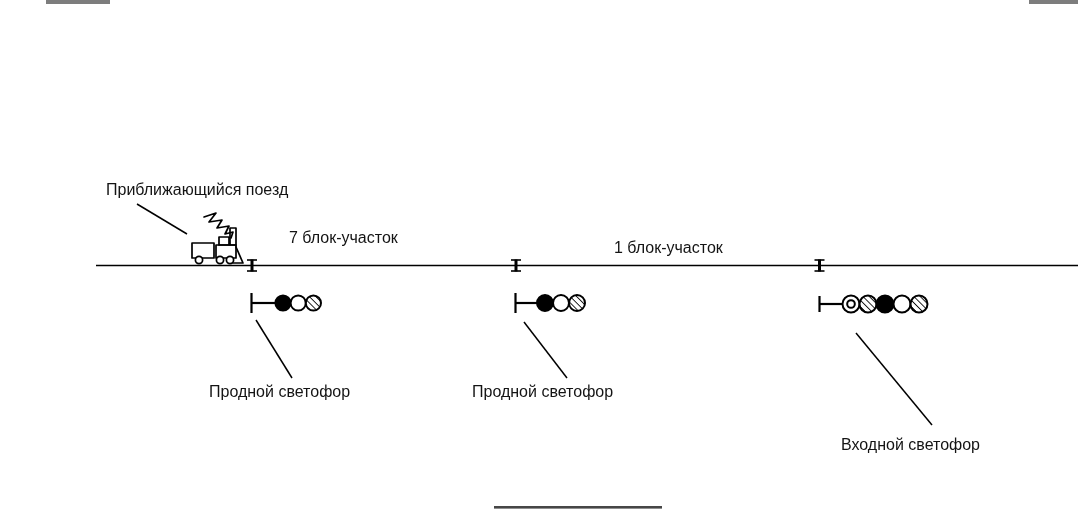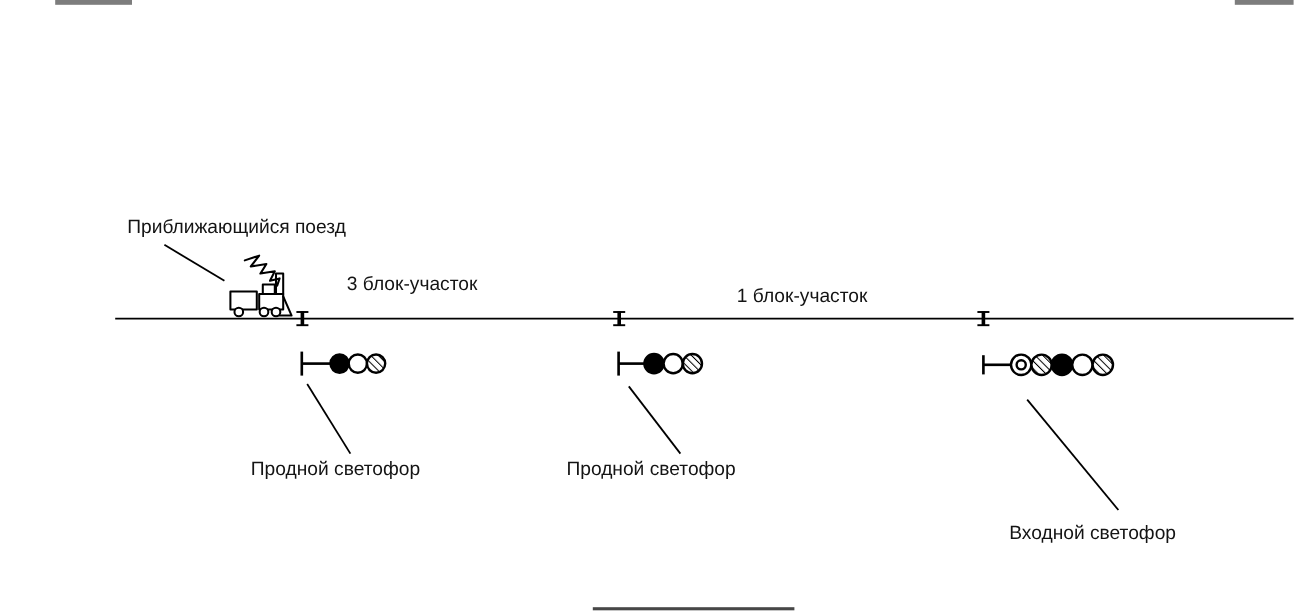--- a/index.html
+++ b/index.html
@@ -113,18 +113,18 @@
           <circle cx="841" cy="304" r="8.5" stroke="#000" stroke-width="2" fill="#000"></circle>
           <circle cx="858" cy="304" r="8.5" stroke="#000" stroke-width="2" fill="#fff"></circle>
           <circle cx="875" cy="304" r="8.5" stroke="#000" stroke-width="2" fill="url(#hatch)"></circle>
         </g>
     </g>
 
     <rect x="450" y="506" width="168" height="2.6" fill="#474747"></rect>
   </svg>
 
   <div class="lbl lbl-train">Приближающийся поезд</div>
-  <div class="lbl lbl-block2">3 блок-участок</div>
+  <div class="lbl lbl-block2">7 блок-участок</div>
   <div class="lbl lbl-block1">1 блок-участок</div>
   <div class="lbl lbl-passing1">Продной светофор</div>
   <div class="lbl lbl-passing2">Продной светофор</div>
   <div class="lbl lbl-entrance">Входной светофор</div>
 </div>
 
 </body></html>

